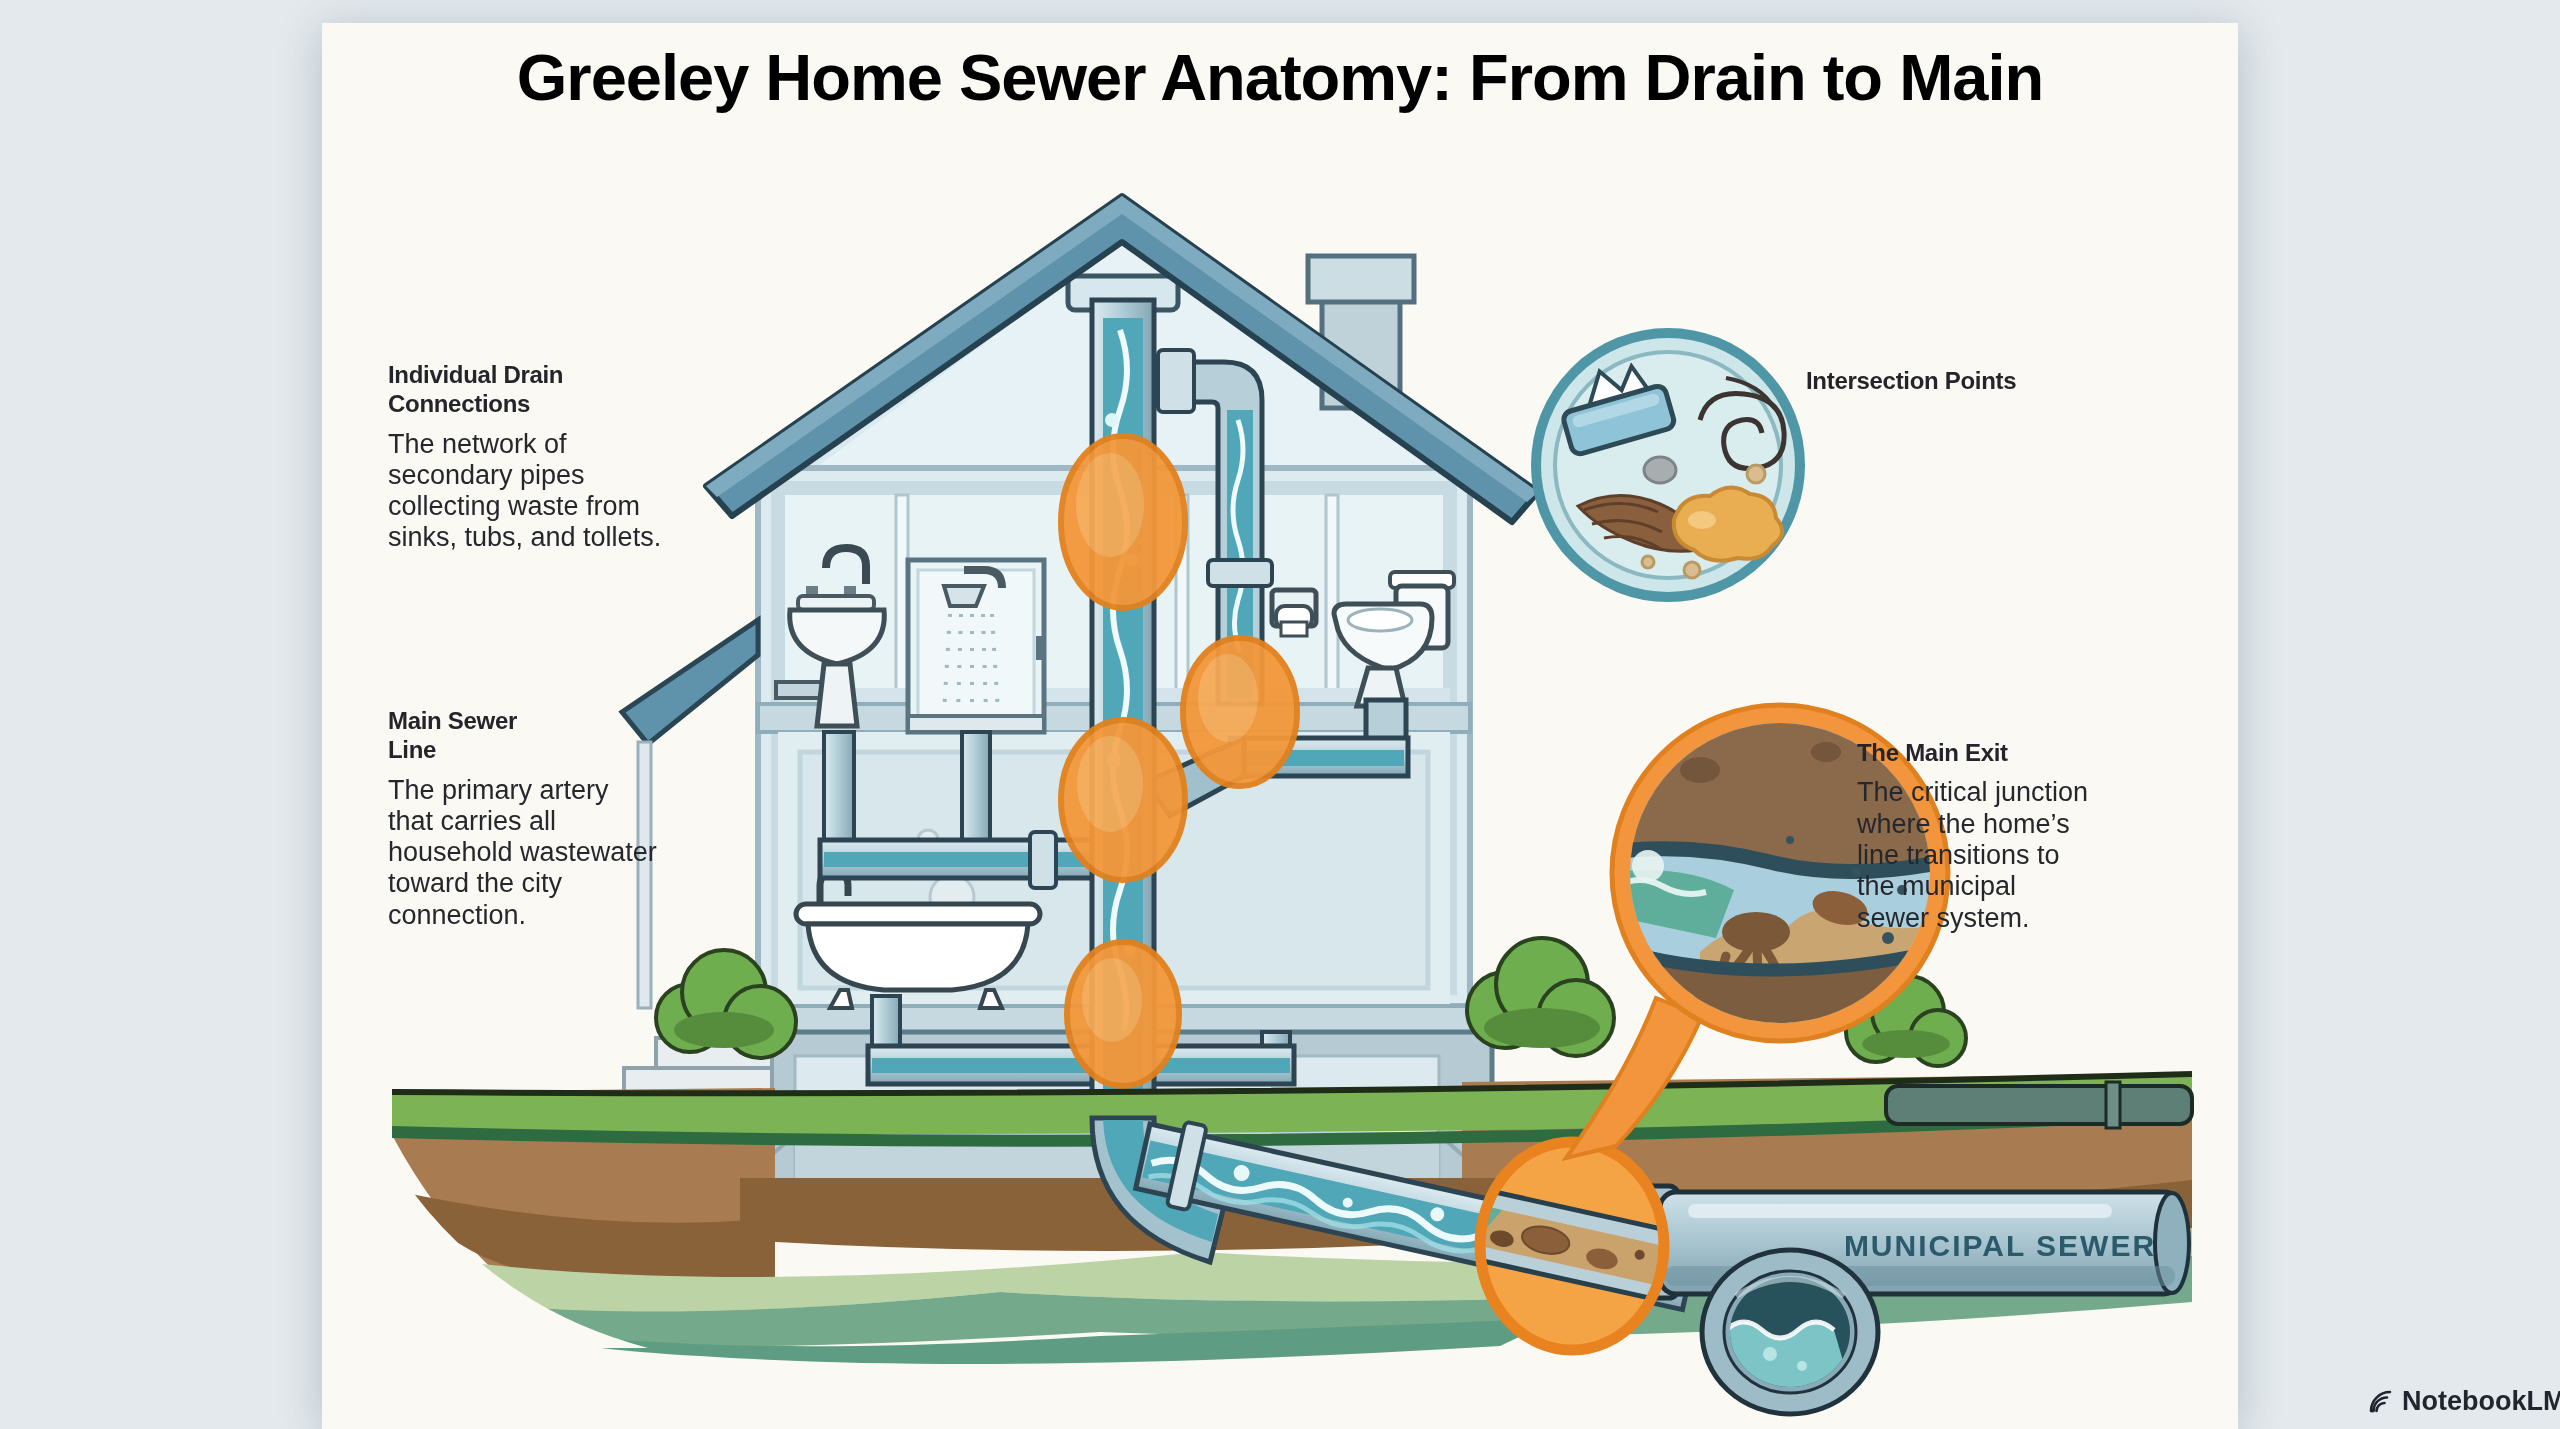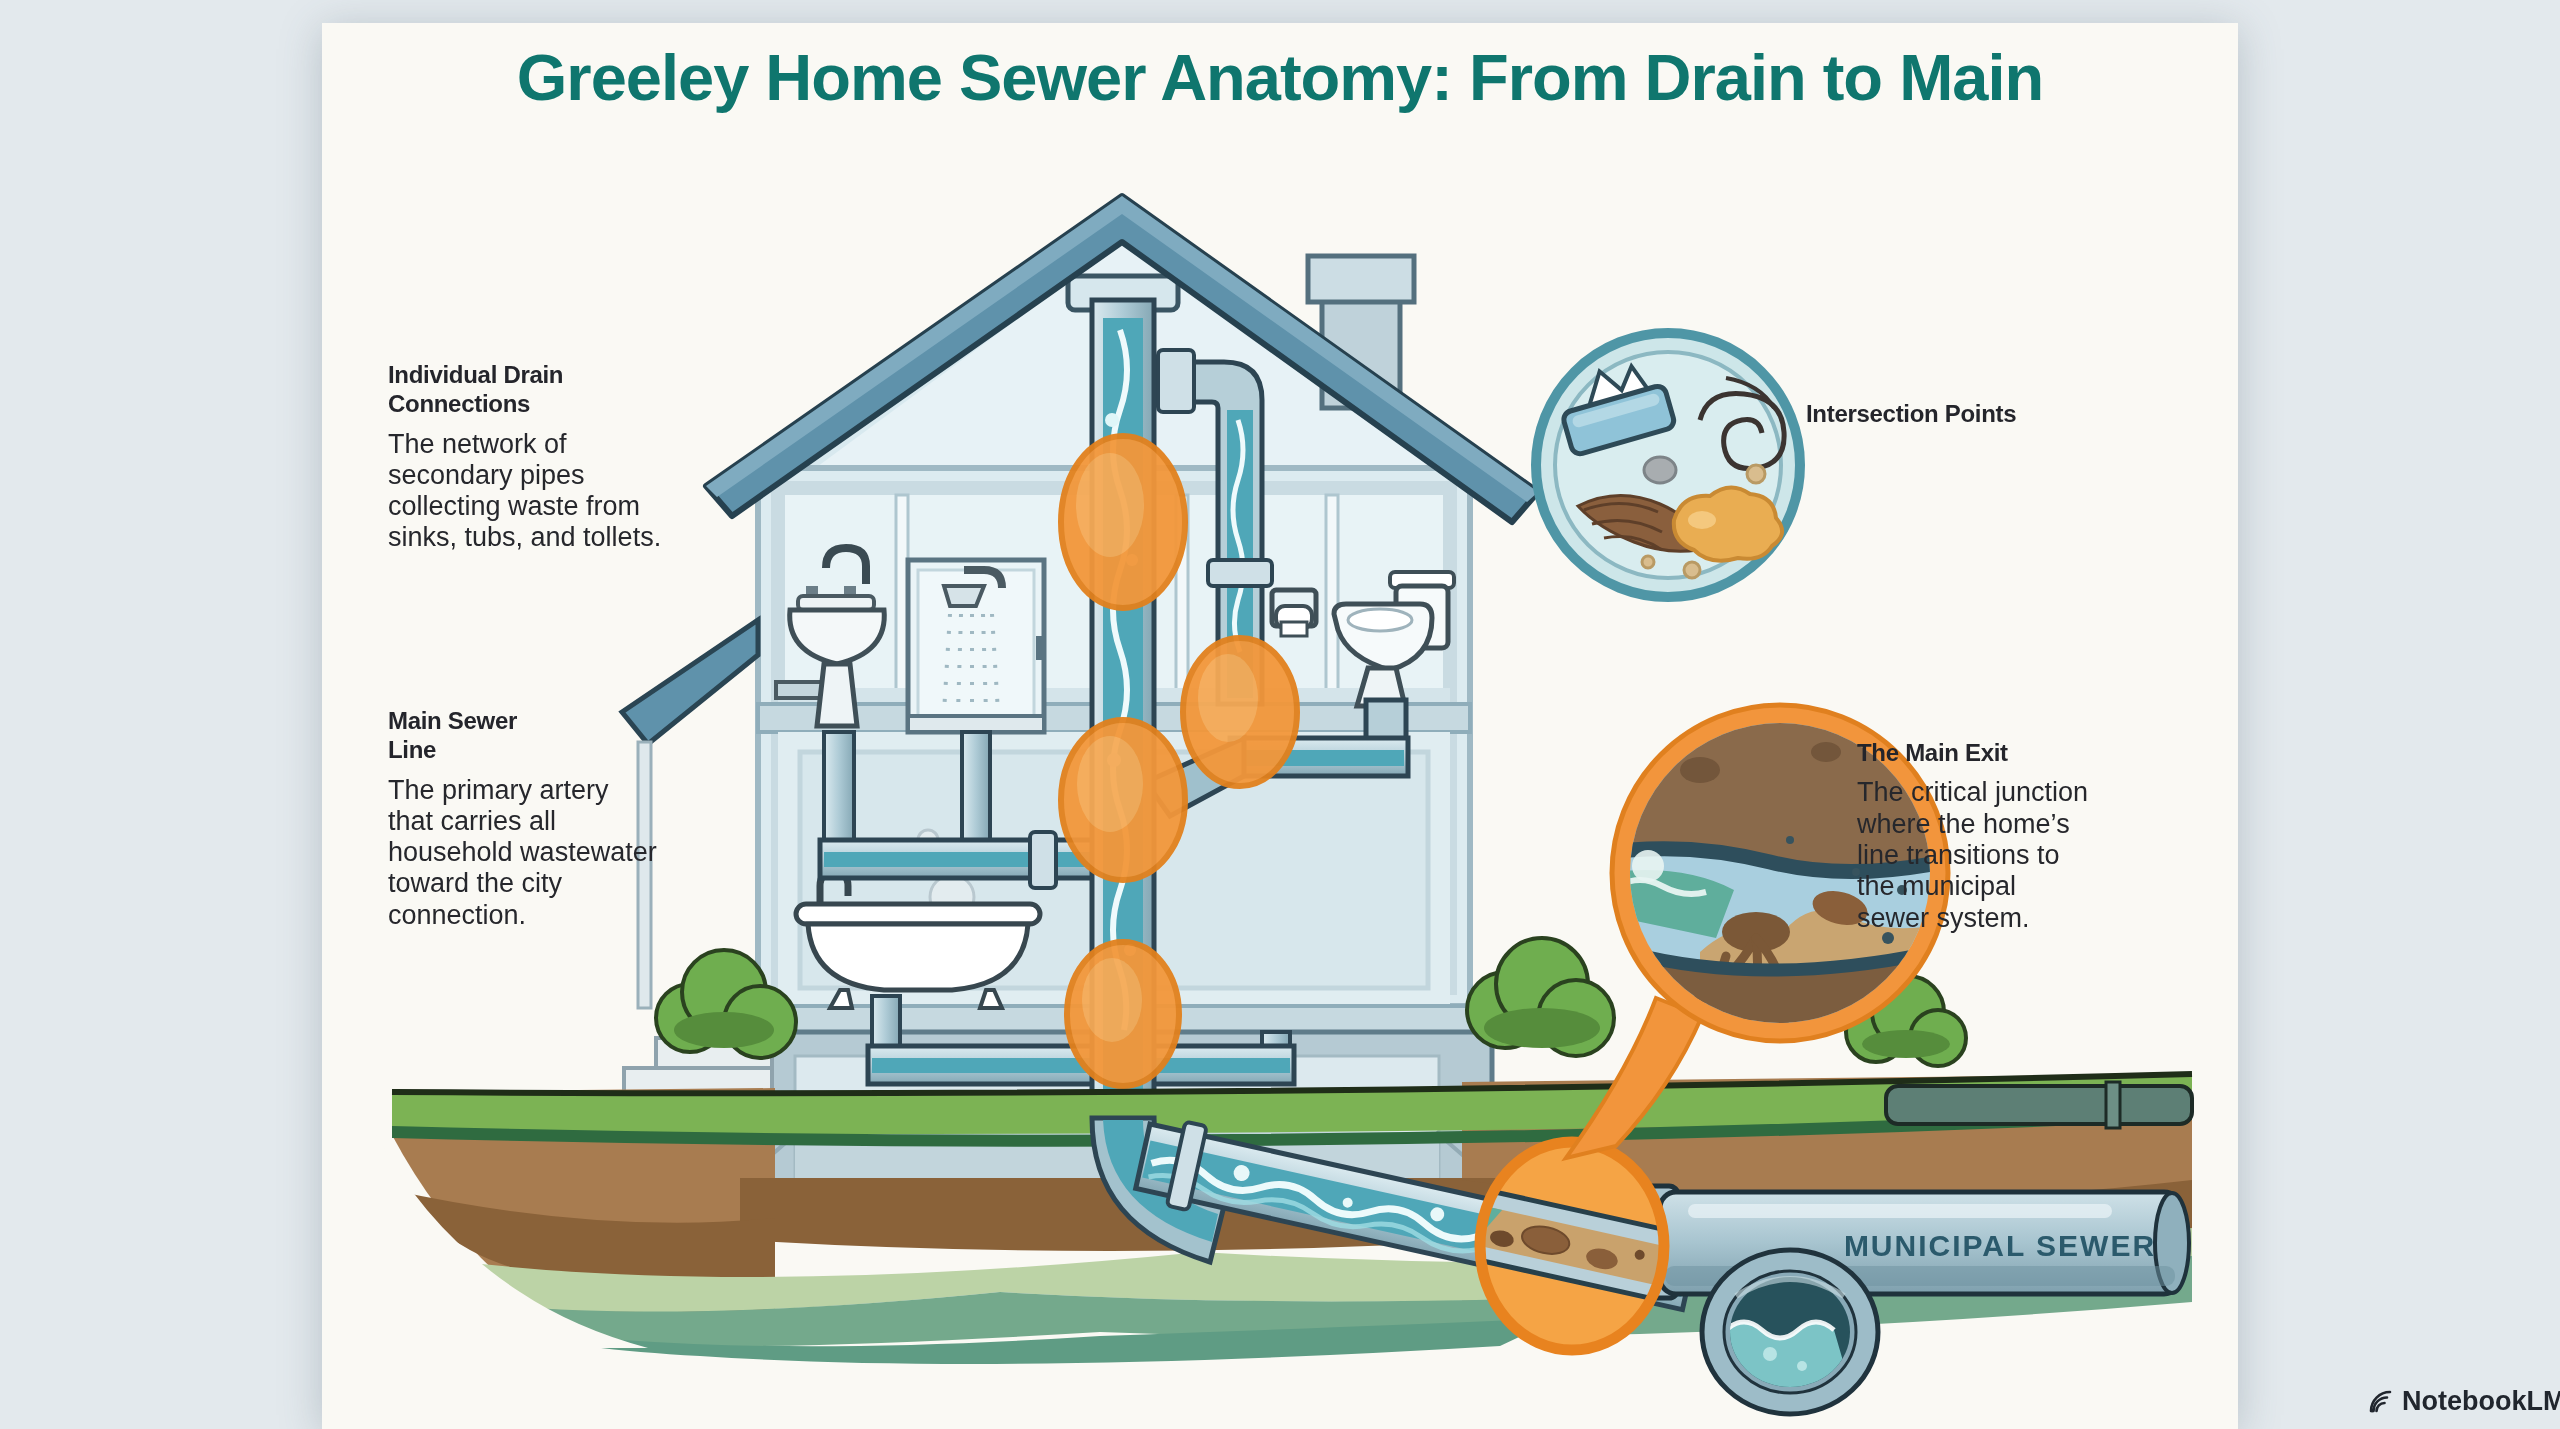--- a/index.html
+++ b/index.html
@@ -1,29 +1,29 @@
 <!DOCTYPE html>
 <html><head>
 <meta charset="utf-8">
 <style>
   html,body{margin:0;padding:0;background:#e3e9ed;font-family:"Liberation Sans",sans-serif;}
   .canvas{position:relative;width:2560px;height:1429px;overflow:hidden;background:#e3e9ed;}
   .card{position:absolute;left:322px;top:23px;width:1916px;height:1406px;background:#faf9f4;
         box-shadow:0 6px 40px rgba(70,90,105,.28);}
   .art{position:absolute;left:0;top:0;width:2560px;height:1429px;}
   .title{position:absolute;left:322px;top:40px;width:1916px;text-align:center;
-         font-size:65px;font-weight:700;letter-spacing:-1px;color:#0f766e;}
+         font-size:65px;font-weight:700;letter-spacing:-1px;color:#000000;}
   .callout{position:absolute;}
   .callout h3{margin:0;font-size:24px;line-height:1.22;font-weight:700;color:#24252b;
               letter-spacing:-.3px;white-space:pre-line;}
   .callout p{margin:0;font-size:27px;line-height:1.16;color:#26272c;white-space:pre-line;}
   .callout p{margin-top:10px;}
   #co1{left:388px;top:360px;}
   #co2{left:388px;top:706px;}
-  #co3{left:1806px;top:366px;margin-top:33px;}
+  #co3{left:1806px;top:366px;}
   #co4{left:1857px;top:738px;}
   .watermark{position:absolute;left:2368px;top:1386px;display:flex;align-items:center;gap:8px;
              color:#21262e;font-size:27px;font-weight:700;}
   .watermark svg{display:block;}
 </style>
 </head>
 <body>
 
 <div class="canvas">
   <div class="card"></div>

